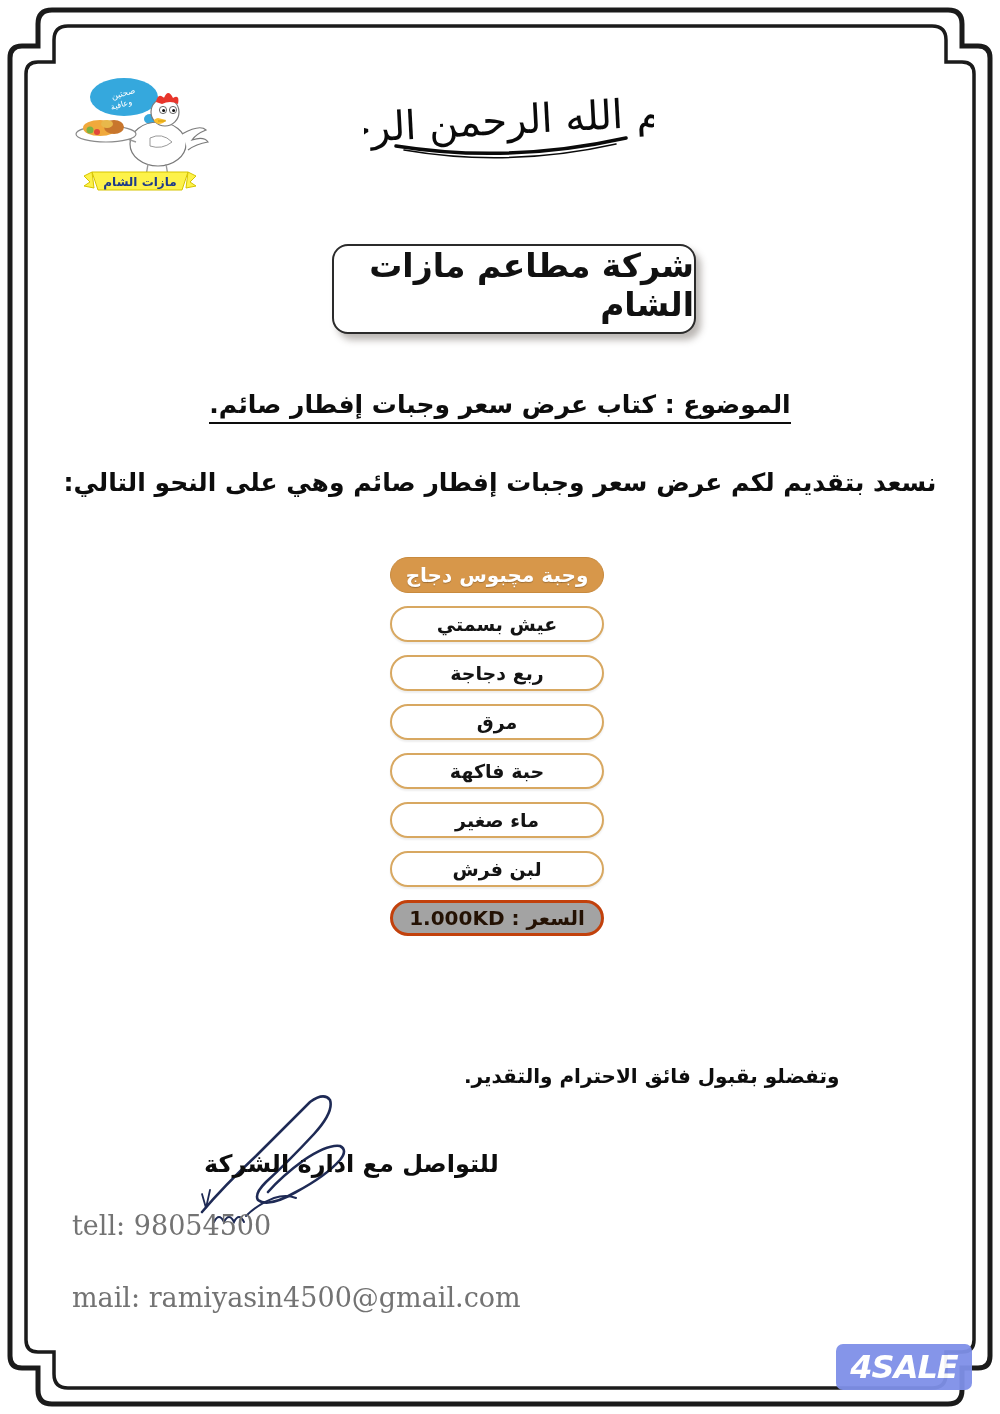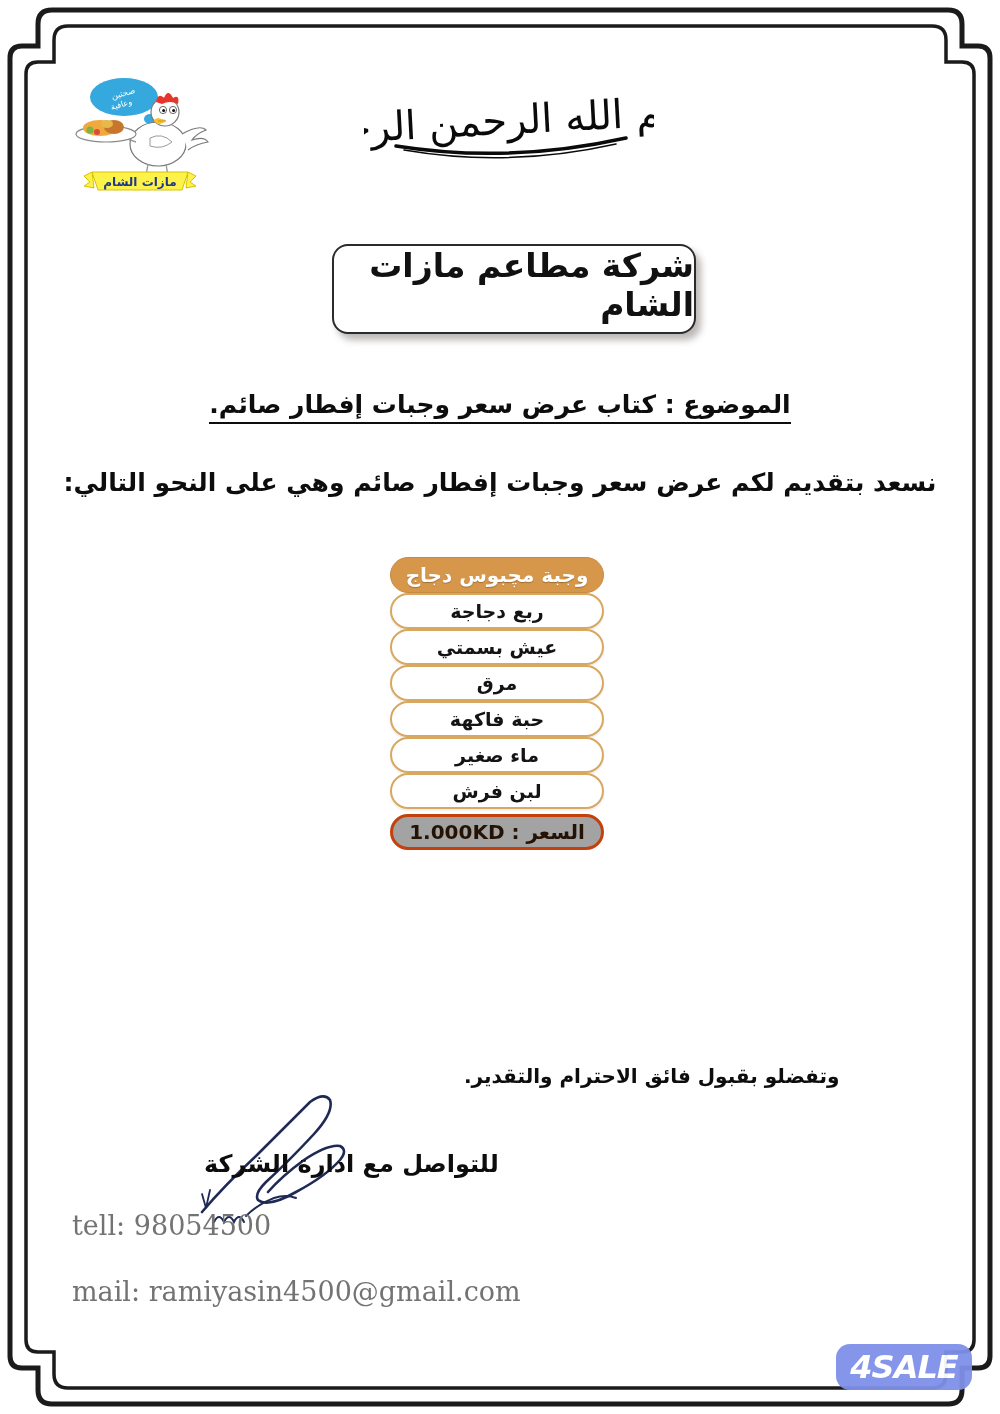--- a/index.html
+++ b/index.html
@@ -128,21 +128,21 @@
     width: 214px;
     height: 36px;
     border-radius: 20px;
     display: flex;
     align-items: center;
     justify-content: center;
     direction: rtl;
     font-family: "DejaVu Sans", sans-serif;
     font-size: 19px;
     font-weight: bold;
-    margin-bottom: 0;
+    margin-bottom: 13px;
     position: relative;
   }
   .pill-header {
     background: #d7974a;
     border: 1px solid #c88a3e;
     color: #ffffff;
     font-size: 20px;
     text-shadow: 0 1px 1px rgba(0,0,0,0.25);
   }
   .pill-item {
@@ -202,31 +202,31 @@
   }
   .contact-line {
     position: absolute;
     left: 38px;
     font-family: "DejaVu Serif", serif;
     font-size: 27px;
     color: #737373;
     white-space: nowrap;
   }
   #contact-tel { top: 60px; }
-  #contact-mail { top: 126px; text-align: right; }
+  #contact-mail { top: 132px; text-align: right; }
 
   
   #watermark {
     position: absolute;
     left: 836px;
     top: 1344px;
     width: 136px;
     height: 46px;
     background: #7f90e8;
-    border-radius: 14px;
+    border-radius: 7px;
     display: flex;
     align-items: center;
     justify-content: center;
     opacity: 0.95;
   }
   #watermark-text {
     font-family: "DejaVu Sans", sans-serif;
     font-size: 32px;
     font-weight: bold;
     font-style: italic;
@@ -330,22 +330,22 @@
 
     <div id="subject-line">
       <span id="subject-text">الموضوع : كتاب عرض سعر وجبات إفطار صائم.</span>
     </div>
 
     <div id="intro-paragraph">نسعد بتقديم لكم عرض سعر وجبات إفطار صائم وهي على النحو التالي:</div>
 
     <div id="meal-list">
       <div class="pill pill-header">وجبة مچبوس دجاج</div>
 
+      <div class="pill pill-item">عيش بسمتي</div>
       <div class="pill pill-item">ربع دجاجة</div>
-      <div class="pill pill-item">عيش بسمتي</div>
       <div class="pill pill-item">مرق</div>
       <div class="pill pill-item">حبة فاكهة</div>
       <div class="pill pill-item">ماء صغير</div>
       <div class="pill pill-item">لبن فرش</div>
 
       <div class="pill pill-price">السعر : 1.000KD</div>
     </div>
 
     <div id="closing-line">وتفضلو بقبول فائق الاحترام والتقدير.</div>
 

